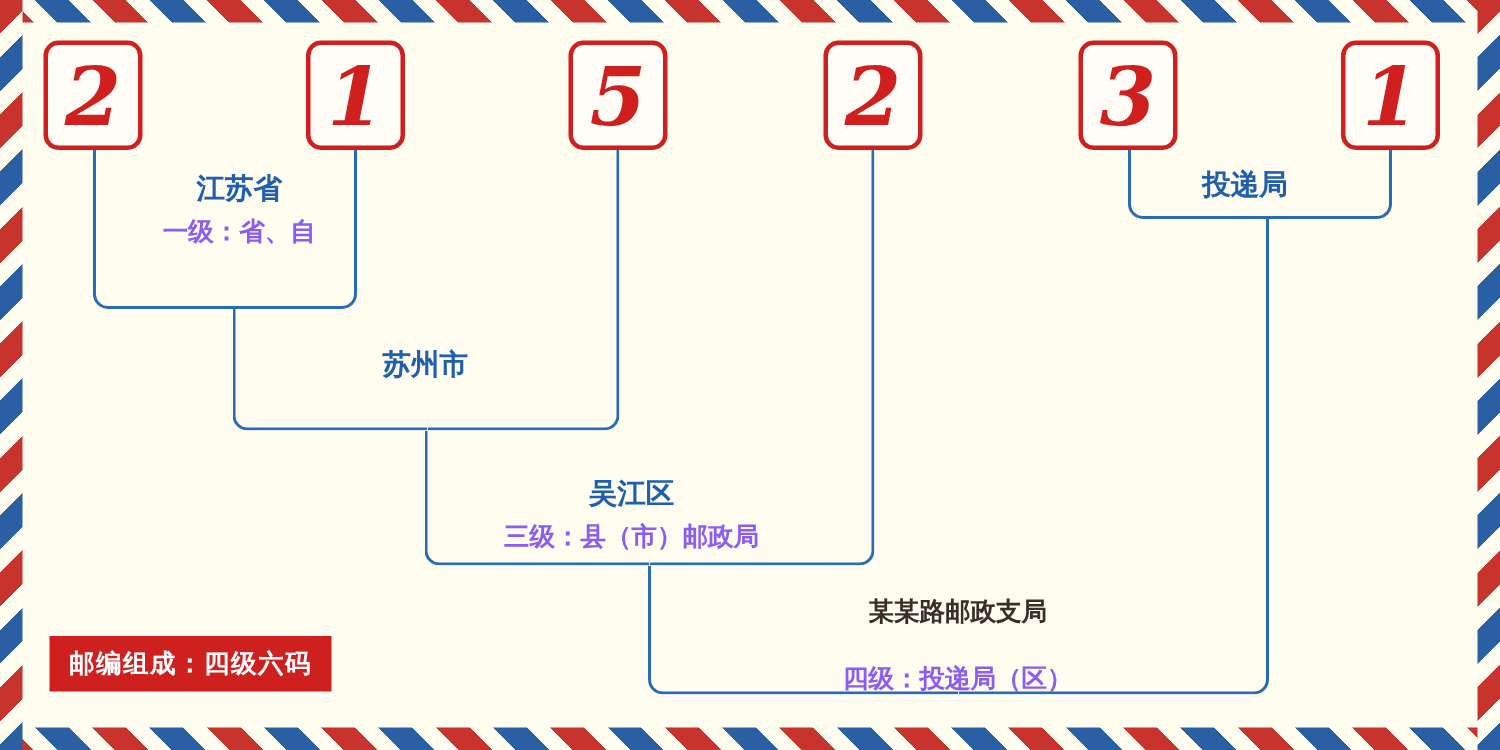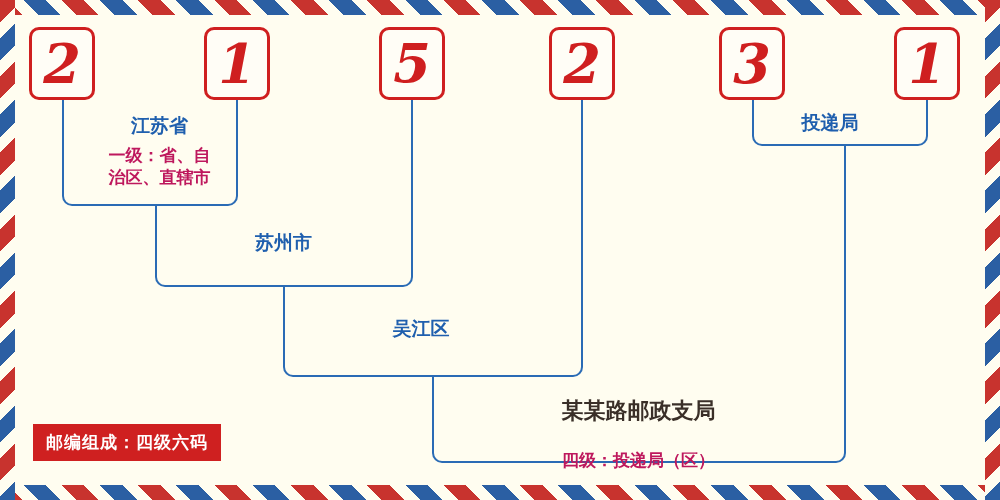--- a/index.html
+++ b/index.html
@@ -22,22 +22,22 @@
   .digit{font-family:"DejaVu Serif","Liberation Serif",serif;font-style:italic;font-weight:bold;
     font-size:54px;color:#cf1f1f;line-height:1;}
   
   .bracket{position:absolute;border:0 solid #2a6bb5;box-sizing:border-box;}
   .u{border-left-width:2px;border-right-width:2px;border-bottom-width:2px;border-radius:0 0 10px 10px;}
   .lb{border-left-width:2px;border-bottom-width:2px;border-bottom-left-radius:10px;}
   .rb{border-right-width:2px;border-bottom-width:2px;border-bottom-right-radius:10px;}
   
   .lbl{position:absolute;text-align:center;}
   .lbl .name{font-size:19px;font-weight:bold;color:#1f5fae;}
-  .lbl .name.dark{color:#3a2f28;font-size:22px;}
-  .lbl .desc{font-size:17px;font-weight:bold;color:#be185d;line-height:22px;margin-top:5px;}
+  .lbl .name.dark{color:#3a2f28;font-size:17px;}
+  .lbl .desc{font-size:17px;font-weight:bold;color:#8b5cf6;line-height:22px;margin-top:5px;}
   .badge{position:absolute;left:33px;top:424px;background:#cf2020;color:#ffffff;
     font-size:17px;font-weight:bold;padding:7px 13px;letter-spacing:1px;}
 </style>
 </head>
 <body>
 
 <div class="page">
 
   <div class="strip h top"></div>
   <div class="strip h bottom"></div>
@@ -69,30 +69,30 @@
   <div class="bracket lb" style="left:283px;top:287px;width:150px;height:90px"></div>
   <div class="bracket rb" style="left:433px;top:100px;width:150px;height:277px"></div>
   <div class="bracket lb" style="left:432px;top:377px;width:207px;height:86px"></div>
   <div class="bracket rb" style="left:639px;top:144px;width:207px;height:319px"></div>
   <div class="bracket u" style="left:752px;top:100px;width:176px;height:46px"></div>
 
   <div class="lbl" style="left:62px;top:113px;width:195px">
     <div class="name">江苏省</div>
     <div class="desc">
       <div>一级：省、自</div>
-      <div>治区、直辖市</div>
     </div>
   </div>
 
   <div class="lbl" style="left:155px;top:230px;width:257px">
     <div class="name">苏州市</div>
   </div>
 
   <div class="lbl" style="left:283px;top:316px;width:276px">
     <div class="name">吴江区</div>
+    <div class="desc">三级：县（市）邮政局</div>
   </div>
 
   <div class="lbl" style="left:432px;top:396px;width:413px">
     <div class="name dark">某某路邮政支局</div>
     <div class="desc" style="margin-top:23px">四级：投递局（区）</div>
   </div>
 
   <div class="lbl" style="left:752px;top:110px;width:156px">
     <div class="name">投递局</div>
   </div>

